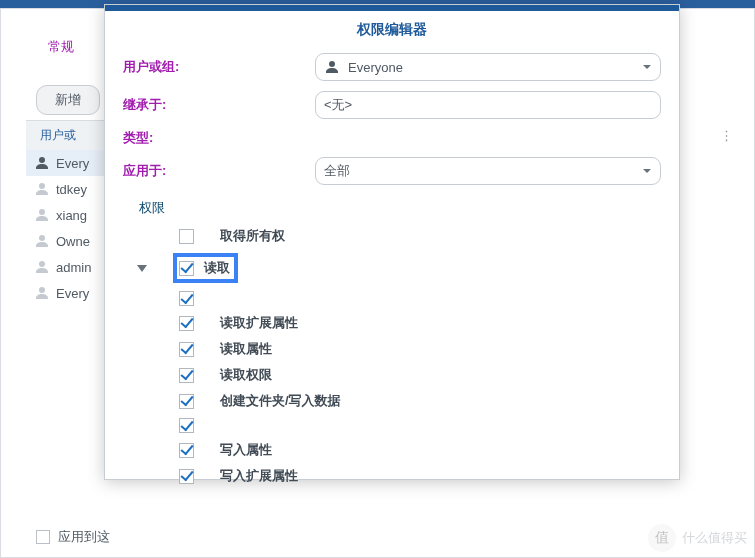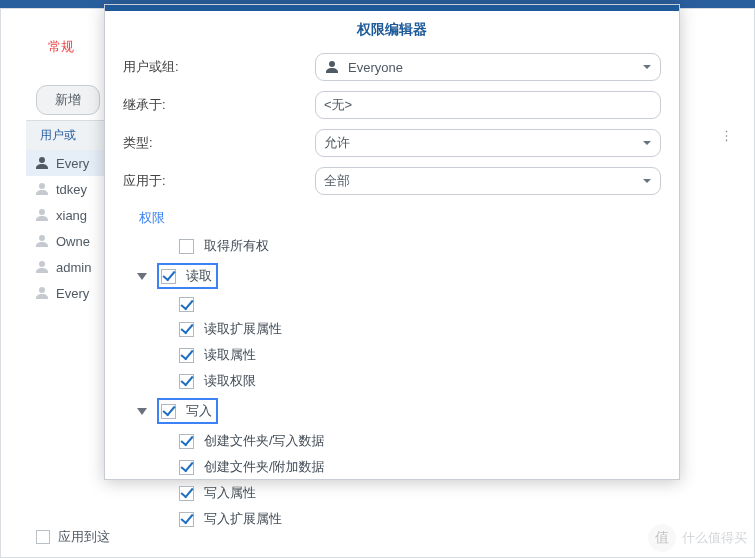--- a/index.html
+++ b/index.html
@@ -1,21 +1,21 @@
 <!DOCTYPE html>
 <html><head>
 <meta charset="utf-8">
 <style>
 * { box-sizing: border-box; margin: 0; padding: 0; font-family: "Microsoft YaHei", Arial, sans-serif; }
 body { width: 755px; height: 558px; overflow: hidden; background: #fff; font-size: 13px; color: #414b55; position: relative; }
 
 .bg-topbar { position: absolute; top: 0; left: 0; right: 0; height: 8px; background: #2a5f9e; }
 .bg-panel { position: absolute; top: 8px; left: 0; right: 0; bottom: 0; background: #fff; border: 1px solid #d9dde2; }
 
-.bg-tab { position: absolute; top: 38px; left: 48px; color: #ef4444; font-size: 13px; }
+.bg-tab { position: absolute; top: 38px; left: 48px; color: #a21caf; font-size: 13px; }
 .bg-btn { position: absolute; top: 85px; left: 36px; background: #f0f2f4; border: 1px solid #c7cdd3; padding: 5px 18px; border-radius: 11px; color: #505a64; }
 
 .bg-table { position: absolute; top: 120px; left: 26px; width: 200px; }
 .bg-th { background: #eef2f5; padding: 6px 14px; color: #2a5f9e; font-size: 12px; border-top: 1px solid #d9dde2; }
 .bg-row { display: flex; align-items: center; padding: 5px 8px; gap: 6px; color: #505a64; }
 .bg-row.sel { background: #e6eef7; }
 .user-ic { width: 16px; height: 16px; display: inline-block; }
 .user-ic svg { width: 16px; height: 16px; }
 .user-ic.dark svg { fill: #505a64; }
 .user-ic.light svg { fill: #c4cad0; }
@@ -24,35 +24,35 @@
 .chk { width: 14px; height: 14px; border: 1px solid #b9c0c7; display: inline-block; background: #fff; }
 
 .dots { position: absolute; right: 20px; top: 128px; color: #8a939c; letter-spacing: 2px; }
 
 .modal { position: absolute; top: 4px; left: 104px; width: 576px; height: 476px; background: #fff; box-shadow: 0 2px 16px rgba(0,0,0,0.22); border: 1px solid #c7cdd3; }
 .modal-top { height: 6px; background: #1e5a9a; }
 .modal-title { text-align: center; padding: 10px 0 14px; font-weight: bold; color: #1e5a9a; font-size: 14px; }
 
 .form { padding: 0 18px; }
 .frow { display: flex; align-items: center; margin-bottom: 10px; }
-.flabel { width: 192px; color: #404040; }
+.flabel { width: 192px; color: #a21caf; font-weight: bold; }
 .fsel { flex: 1; height: 28px; border: 1px solid #c7cdd3; border-radius: 9px; display: flex; align-items: center; padding: 0 8px; position: relative; color: #505a64; }
 .fsel .caret { position: absolute; right: 8px; }
 .fsel .usr { width: 16px; height: 16px; margin-right: 8px; }
 
-.section-label { color: #3b82f6; padding: 4px 0 6px 16px; }
+.section-label { color: #0c4a6e; padding: 4px 0 6px 16px; }
 
 .perm-area { height: 326px; overflow-y: auto; margin: 0 18px; }
-.perm-item { display: flex; align-items: center; padding: 4px 0; gap: 10px; }
+.perm-item { display: flex; align-items: center; padding: 4px 0; gap: 26px; font-weight: bold; }
 .indent0 { padding-left: 56px; }
 .indent2 { padding-left: 56px; }
 .expander { width: 0; height: 0; border-left: 5px solid transparent; border-right: 5px solid transparent; border-top: 7px solid #6a737c; cursor: pointer; margin-left: 14px; }
 .chkbox { width: 15px; height: 15px; border: 1px solid #b0b7be; display: inline-flex; align-items: center; justify-content: center; background: #fff; }
 .chkbox.checked::after { content: ""; width: 10px; height: 5px; border-left: 2px solid #1e6fc3; border-bottom: 2px solid #1e6fc3; transform: rotate(-50deg); margin-top: -3px; }
-.red-box { border: 2px solid #3b82f6; padding: 2px 4px 2px 2px; display: inline-flex; align-items: center; gap: 10px; }
+.red-box { border: 4px solid #3b82f6; padding: 2px 4px 2px 2px; display: inline-flex; align-items: center; gap: 10px; }
 
 .watermark { position: absolute; right: 8px; bottom: 6px; opacity: 0.5; display: flex; align-items: center; gap: 6px; color: #a8afb6; font-size: 13px; }
 .wm-circle { width: 28px; height: 28px; border-radius: 50%; background: rgba(0,0,0,0.06); display: flex; align-items: center; justify-content: center; color: #888; font-size: 14px; }
 
 .caret svg { width: 10px; height: 10px; fill: #6a737c; }
 </style>
 </head>
 <body>
 
 <div class="bg-topbar"></div>
@@ -128,26 +128,20 @@
       </div>
     </div>
     <div class="frow">
       <div class="flabel">继承于:</div>
       <div class="fsel">
         <span>&lt;无&gt;</span>
       </div>
     </div>
     <div class="frow">
       <div class="flabel">类型:</div>
-      <div class="fsel">
-        <span>允许</span>
-        <span class="caret"><svg viewBox="0 0 10 10">
-              <path d="M1 3l4 4 4-4z"></path>
-            </svg></span>
-      </div>
     </div>
     <div class="frow">
       <div class="flabel">应用于:</div>
       <div class="fsel">
         <span>全部</span>
         <span class="caret"><svg viewBox="0 0 10 10">
               <path d="M1 3l4 4 4-4z"></path>
             </svg></span>
       </div>
     </div>
@@ -179,35 +173,27 @@
         <div class="perm-item indent2">
           <span class="chkbox checked"></span>
           <span>读取属性</span>
         </div>
         <div class="perm-item indent2">
           <span class="chkbox checked"></span>
           <span>读取权限</span>
         </div>
       </div>
 
-    <div class="perm-item">
-      <span class="expander"></span>
-      <span class="red-box">
-        <span class="chkbox checked"></span>
-        <span>写入</span>
-      </span>
-    </div>
     <div id="write-children">
         <div class="perm-item indent2">
           <span class="chkbox checked"></span>
           <span>创建文件夹/写入数据</span>
         </div>
         <div class="perm-item indent2">
           <span class="chkbox checked"></span>
-          <span>创建文件夹/附加数据</span>
         </div>
         <div class="perm-item indent2">
           <span class="chkbox checked"></span>
           <span>写入属性</span>
         </div>
         <div class="perm-item indent2">
           <span class="chkbox checked"></span>
           <span>写入扩展属性</span>
         </div>
       </div>

